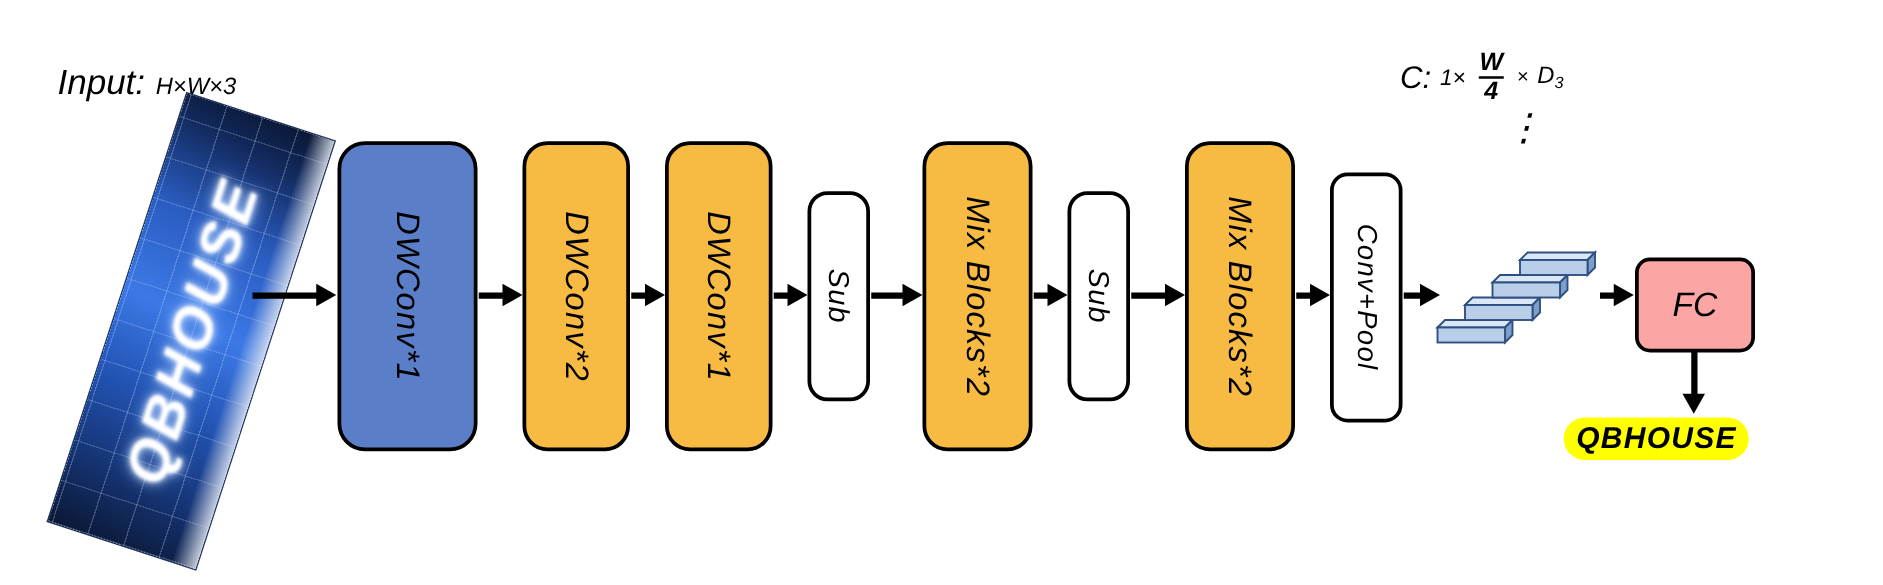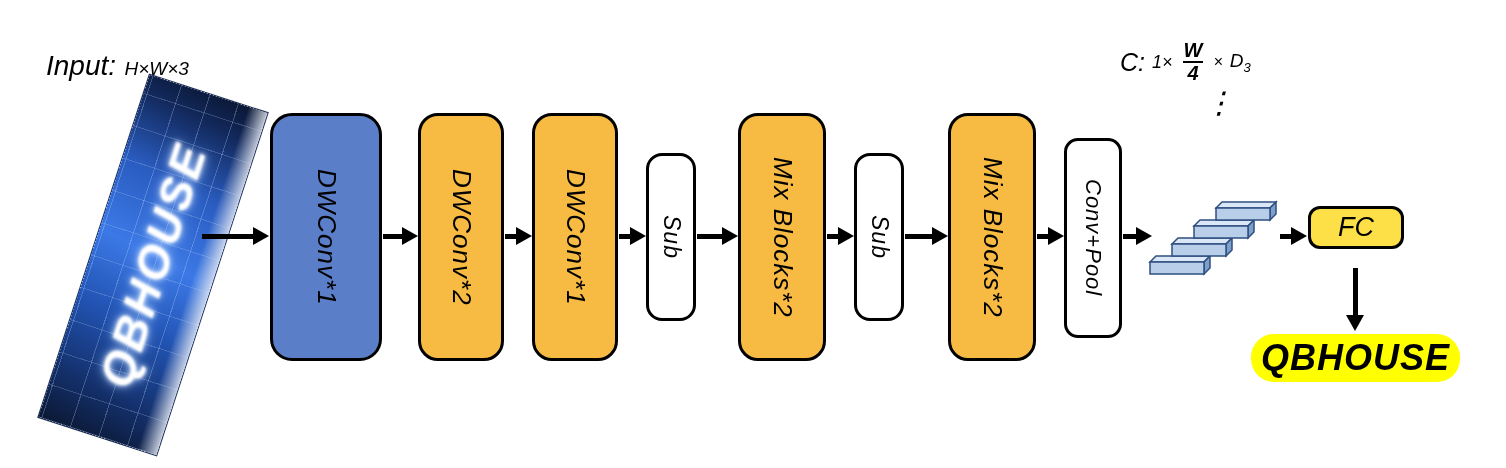--- a/index.html
+++ b/index.html
@@ -72,27 +72,27 @@
   .c-factor { font-size:18px; }
   .frac { display:inline-flex; flex-direction:column; align-items:center; font-weight:bold; font-size:20px; line-height:1.05; }
   .frac .den { border-top:2px solid #000; padding:0 4px; }
   .frac .num { padding:0 4px; }
   .c-times { font-size:16px; }
   .c-dim { font-size:19px; }
   .c-dim sub { font-size:13px; }
 
   
   .fc-block {
-    position:absolute; left:1308px; top:206px; width:96px; height:43px;
-    border:3px solid #000; border-radius:12px; box-sizing:border-box; background:#fde047;
+    position:absolute; left:1308px; top:206px; width:96px; height:76px;
+    border:3px solid #000; border-radius:12px; box-sizing:border-box; background:#fca5a5;
     display:flex; align-items:center; justify-content:center; font-size:27px;
   }
   .output-text {
     position:absolute; left:1251px; top:334px; padding:3px 10px;
-    font-size:36px; font-weight:bold; letter-spacing:1px; background:#ffff00;border-radius:23px;
+    font-size:24px; font-weight:bold; letter-spacing:1px; background:#ffff00;border-radius:23px;
   }
 </style>
 </head>
 <body>
 
 <div class="canvas">
 
   <div class="input-label">
     <span class="big">Input:</span>
     <span class="small">H×W×3</span>

